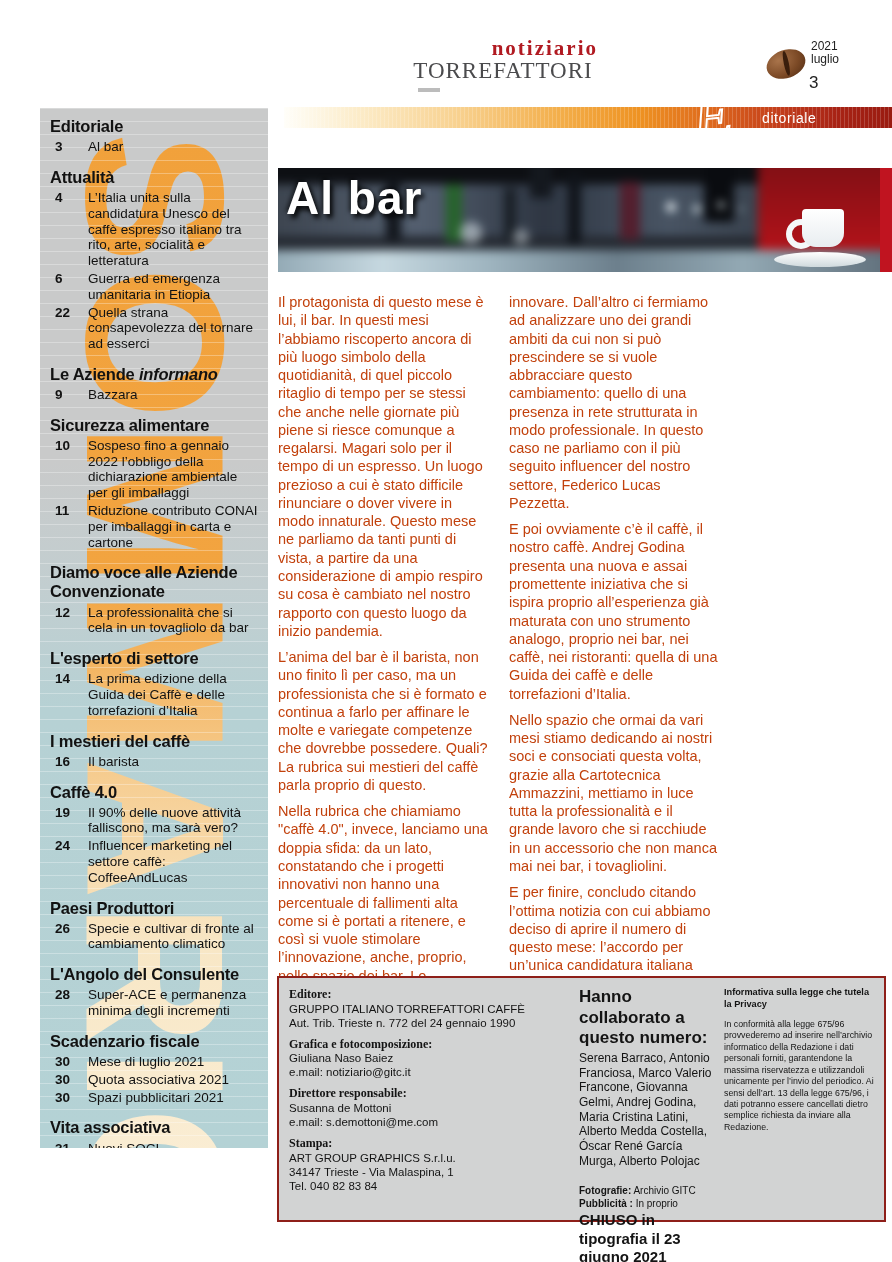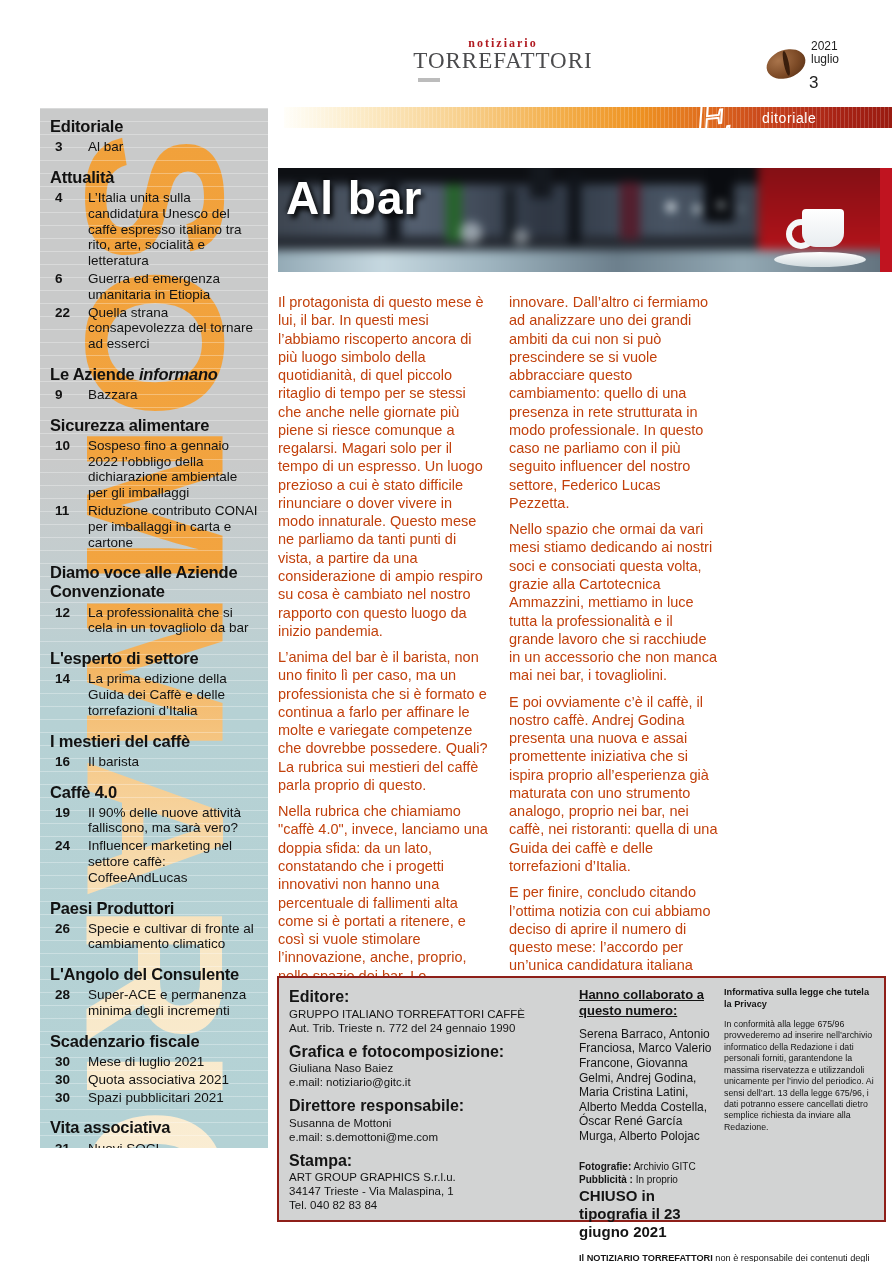--- a/index.html
+++ b/index.html
@@ -2,21 +2,21 @@
 <html><head>
 <meta charset="utf-8">
 <style>
   html,body { margin:0; padding:0; background:#ffffff; }
   .page { position:relative; width:892px; height:1262px; background:#ffffff; overflow:hidden;
           font-family:"Liberation Sans", sans-serif; color:#1d1d1b; }
 
   
   .masthead { position:absolute; left:408px; top:36px; width:190px; text-align:center; }
   .masthead-line1 { font-family:"Liberation Serif", serif; font-weight:bold; color:#b11a21;
-                    font-size:12px; letter-spacing:2px; }
+                    font-size:21px; letter-spacing:2px;text-align:right; }
   .masthead-line2 { font-family:"Liberation Serif", serif; color:#4b4b4d; font-size:23px;
                     letter-spacing:1px; margin-top:-3px; }
   .masthead-rule { width:22px; height:4px; background:#bcbcbc; margin:4px 0 0 10px; }
 
   .bean { position:absolute; left:766px; top:50px; width:40px; height:28px; transform:rotate(-20deg);
           border-radius:50%; background:radial-gradient(ellipse at 35% 30%, #a9744b 0%, #7c4a26 55%, #4e2a12 100%); }
   .bean::after { content:""; position:absolute; left:46%; top:5%; width:12%; height:90%;
           border-radius:50%; background:#3a1e0c; transform:rotate(8deg); }
   .issue { position:absolute; left:811px; top:40px; font-size:12px; line-height:13px; color:#222; }
   .page-num { position:absolute; left:809px; top:73px; font-size:17px; color:#222; }
@@ -90,25 +90,25 @@
   .col { width:211px; font-size:14.5px; line-height:1.26; color:#c2410c; }
   .col p { margin:0 0 8px 0; }
   .signature { margin-top:20px; text-align:right; font-weight:bold; font-size:14.5px; padding-right:2px; }
 
   
   .footer { position:absolute; left:277px; top:976px; width:609px; height:246px; box-sizing:border-box;
             background:#d2d3d3; border:2px solid #8e1f19; padding:9px 10px 8px 10px;
             display:flex; gap:14px; color:#141414; }
   .f-left { flex:0 0 276px; font-size:11.5px; line-height:1.22; }
   .f-block { margin-bottom:7px; }
-  .f-label { font-weight:bold; font-size:16px; }
+  .f-label { font-weight:bold; font-size:12px;font-family:Liberation Serif, serif; }
   .f-right { flex:1; display:flex; flex-direction:column; }
   .f-toprow { display:flex; gap:10px; }
   .f-mid { flex:1; font-size:12px; line-height:1.22; }
-  .f-mid-label { font-weight:bold; font-size:13px; margin-bottom:8px;text-decoration:underline; }
+  .f-mid-label { font-weight:bold; font-size:17px; margin-bottom:2px; }
   .f-names { margin-bottom:16px; }
   .f-inline { font-size:10px; line-height:1.3; }
   .f-inline .f-b { font-weight:bold; }
   .f-closed { font-weight:bold; font-size:15px; margin-top:1px; }
   .f-privacy { flex:0 0 150px; font-size:8.8px; line-height:1.3; }
   .f-privacy-title { font-weight:bold; font-size:9.2px; line-height:1.25; margin-bottom:9px; }
   .f-disc { margin-top:11px; font-size:9.2px; line-height:1.24; }
   .f-disc p { margin:0 0 4px 0; }
   .f-disc .f-b { font-weight:bold; }
 </style>
@@ -274,22 +274,22 @@
 
   <div class="article-cols">
     <div class="col">
         <p>Il protagonista di questo mese è lui, il bar. In questi mesi l’abbiamo riscoperto ancora di più luogo simbolo della quotidianità, di quel piccolo ritaglio di tempo per se stessi che anche nelle giornate più piene si riesce comunque a regalarsi. Magari solo per il tempo di un espresso. Un luogo prezioso a cui è stato difficile rinunciare o dover vivere in modo innaturale. Questo mese ne parliamo da tanti punti di vista, a partire da una considerazione di ampio respiro su cosa è cambiato nel nostro rapporto con questo luogo da inizio pandemia.</p>
         <p>L’anima del bar è il barista, non uno finito lì per caso, ma un professionista che si è formato e continua a farlo per affinare le molte e variegate competenze che dovrebbe possedere. Quali? La rubrica sui mestieri del caffè parla proprio di questo.</p>
         <p>Nella rubrica che chiamiamo "caffè 4.0", invece, lanciamo una doppia sfida: da un lato, constatando che i progetti innovativi non hanno una percentuale di fallimenti alta come si è portati a ritenere, e così si vuole stimolare l’innovazione, anche, proprio, nello spazio dei bar. Lo sentiamo tutti che siamo in una fase di evoluzione, di trasformazione, allora bisogna prendere coraggio e cambiare,</p>
       </div>
     <div class="col">
       <div>
           <p>innovare. Dall’altro ci fermiamo ad analizzare uno dei grandi ambiti da cui non si può prescindere se si vuole abbracciare questo cambiamento: quello di una presenza in rete strutturata in modo professionale. In questo caso ne parliamo con il più seguito influencer del nostro settore, Federico Lucas Pezzetta.</p>
+          <p>E poi ovviamente c’è il caffè, il nostro caffè. Andrej Godina presenta una nuova e assai promettente iniziativa che si ispira proprio all’esperienza già maturata con uno strumento analogo, proprio nei bar, nei caffè, nei ristoranti: quella di una Guida dei caffè e delle torrefazioni d’Italia.</p>
           <p>Nello spazio che ormai da vari mesi stiamo dedicando ai nostri soci e consociati questa volta, grazie alla Cartotecnica Ammazzini, mettiamo in luce tutta la professionalità e il grande lavoro che si racchiude in un accessorio che non manca mai nei bar, i tovagliolini.</p>
-          <p>E poi ovviamente c’è il caffè, il nostro caffè. Andrej Godina presenta una nuova e assai promettente iniziativa che si ispira proprio all’esperienza già maturata con uno strumento analogo, proprio nei bar, nei caffè, nei ristoranti: quella di una Guida dei caffè e delle torrefazioni d’Italia.</p>
           <p>E per finire, concludo citando l’ottima notizia con cui abbiamo deciso di aprire il numero di questo mese: l’accordo per un’unica candidatura italiana Unesco del caffè espresso italiano. Un percorso che una volta compiuto non potrà che giovare e al nostro caffè e tutto l’universo che gli sta attorno.</p>
         </div>
       <div class="signature">Il Direttore responsabile</div>
     </div>
   </div>
 
   <div class="footer">
     <div class="f-left">
         <div class="f-block">
           <div class="f-label">Editore:</div>

